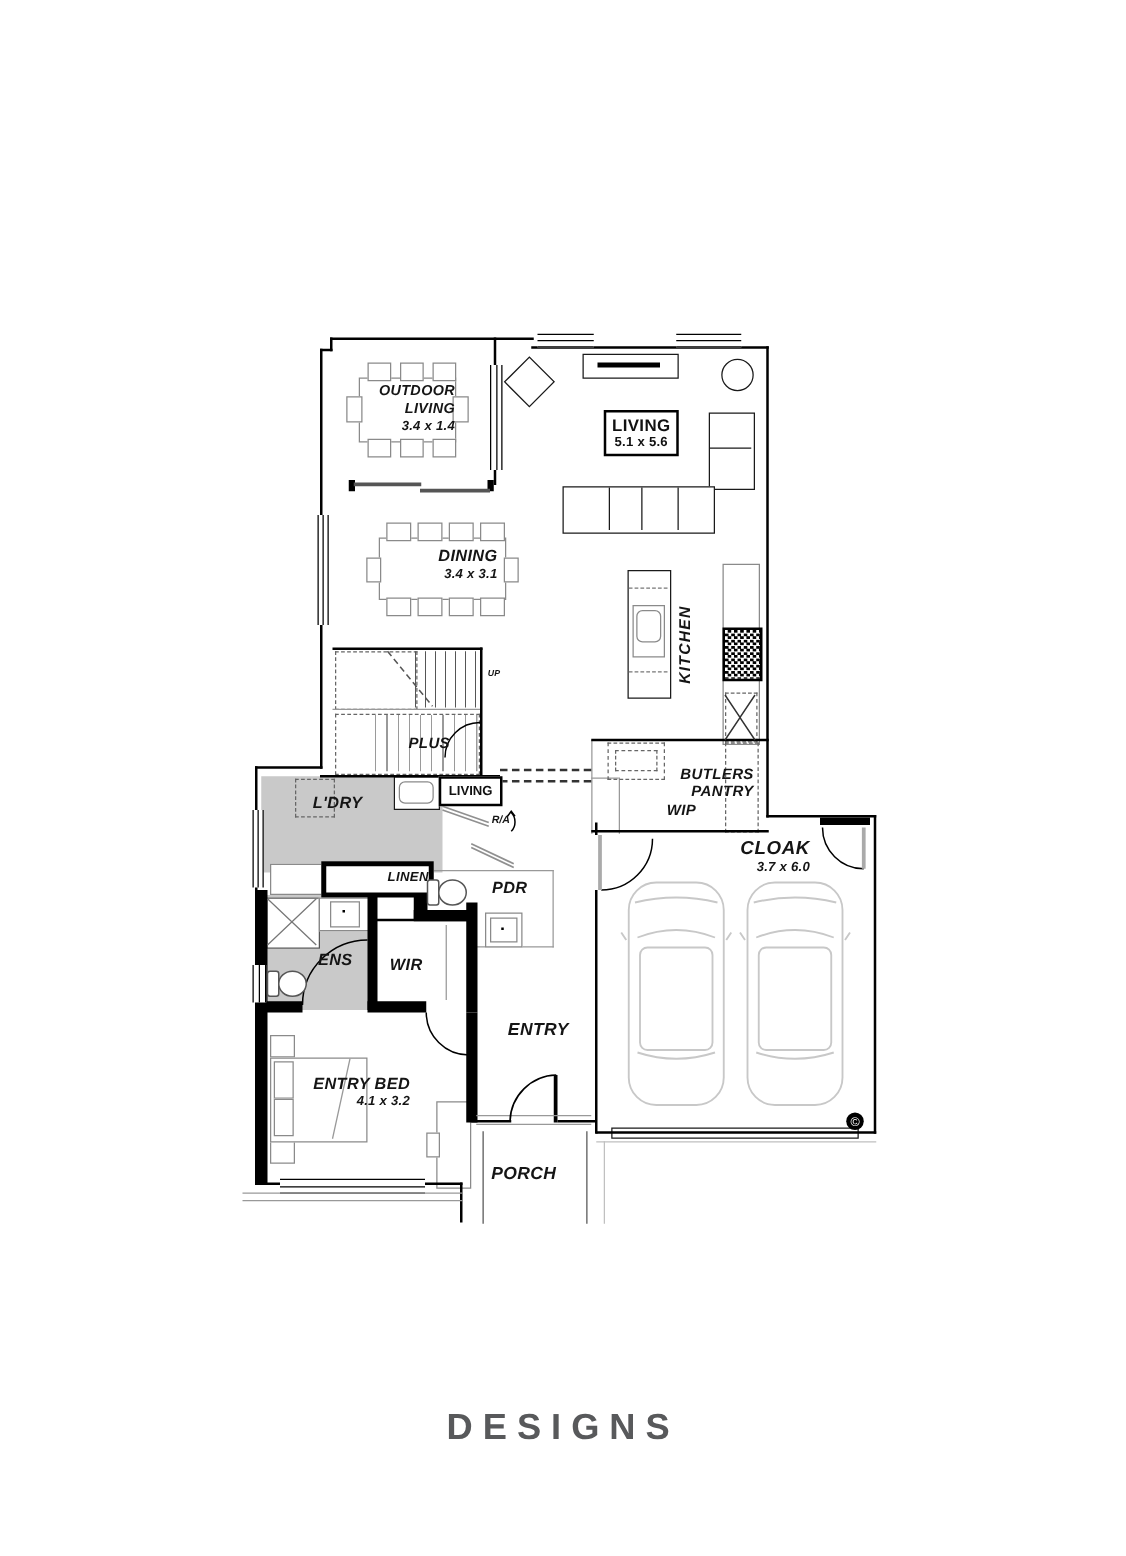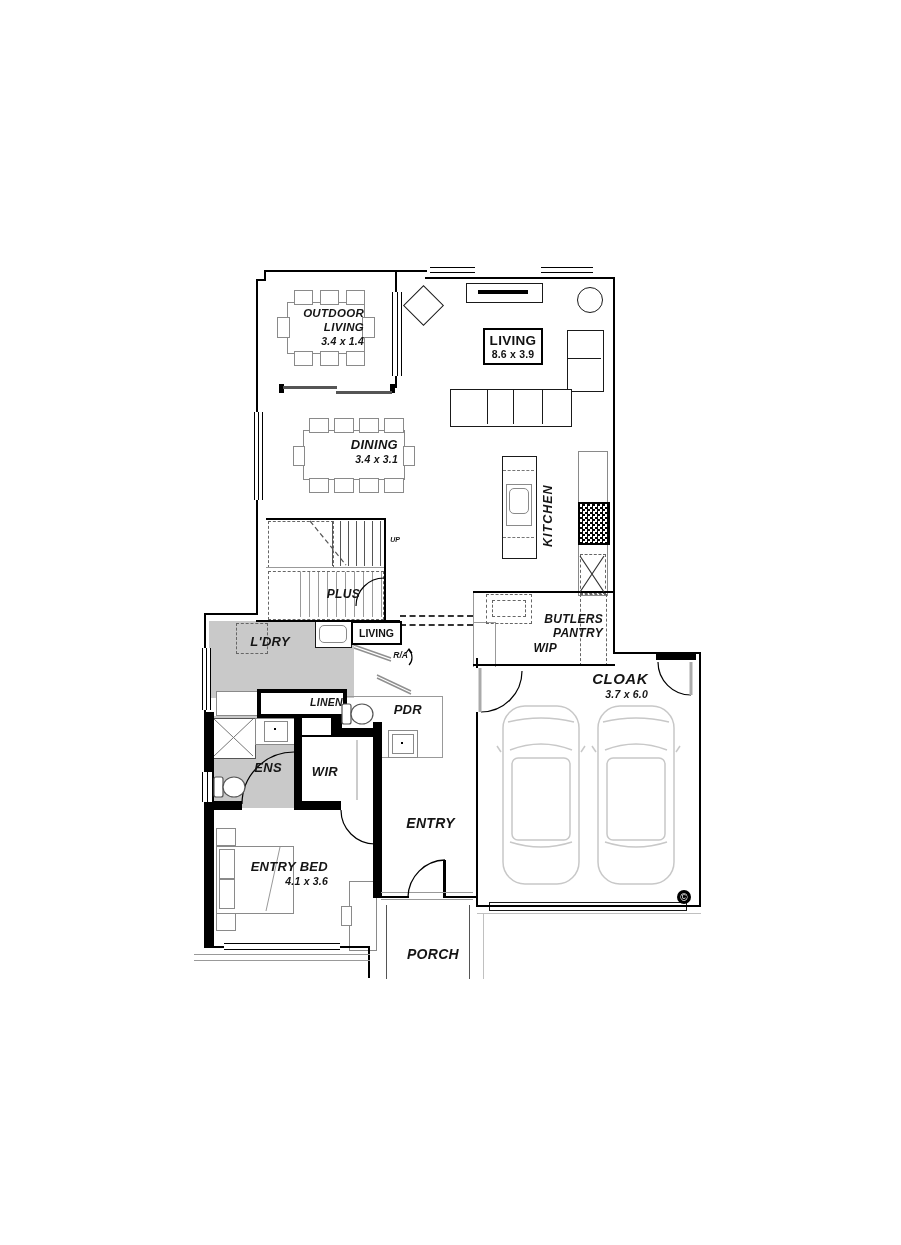--- a/index.html
+++ b/index.html
@@ -250,21 +250,21 @@
     </g>
   </svg>
 
   <div class="lbl wrap" style="left:286px;top:307px;width:78px;font-size:11.5px;">
     <div>OUTDOOR LIVING</div>
     <div class="dim">3.4 x 1.4</div>
   </div>
 
   <div class="boxlbl" style="left:483px;top:328px;width:52px;padding:3px 2px;">
     <div style="font-size:13.5px;letter-spacing:.3px;">LIVING</div>
-    <div class="dim">8.6 x 3.9</div>
+    <div class="dim">5.1 x 5.6</div>
   </div>
 
   <div class="lbl" style="left:308px;top:437px;width:90px;">
     <div>DINING</div>
     <div class="dim">3.4 x 3.1</div>
   </div>
 
   <div class="lbl" style="left:541px;top:484px;width:16px;height:72px;writing-mode:vertical-rl;transform:rotate(180deg);font-size:12.5px;letter-spacing:1px;">KITCHEN</div>
 
   <div class="lbl" style="left:300px;top:587px;width:60px;font-size:12px;">PLUS</div>
@@ -290,21 +290,22 @@
   </div>
 
   <div class="lbl" style="left:242px;top:760px;width:40px;">ENS</div>
 
   <div class="lbl" style="left:296px;top:764px;width:42px;">WIR</div>
 
   <div class="lbl" style="left:395px;top:815px;width:60px;font-size:14px;">ENTRY</div>
 
   <div class="lbl" style="left:228px;top:859px;width:100px;">
     <div>ENTRY BED</div>
-    <div class="dim">4.1 x 3.6</div>
-  </div>
-
-  <div class="lbl" style="left:397px;top:930px;width:62px;font-size:14px;margin-top:16px;">PORCH</div>
+    <div class="dim">4.1 x 3.2</div>
+  </div>
+
+  <div class="lbl" style="left:383px;top:930px;width:62px;font-size:14px;">PORCH</div>
 
   <div id="logo">
+    <div class="l2">DESIGNS</div>
   </div>
 
 </div>
 
 </body></html>

